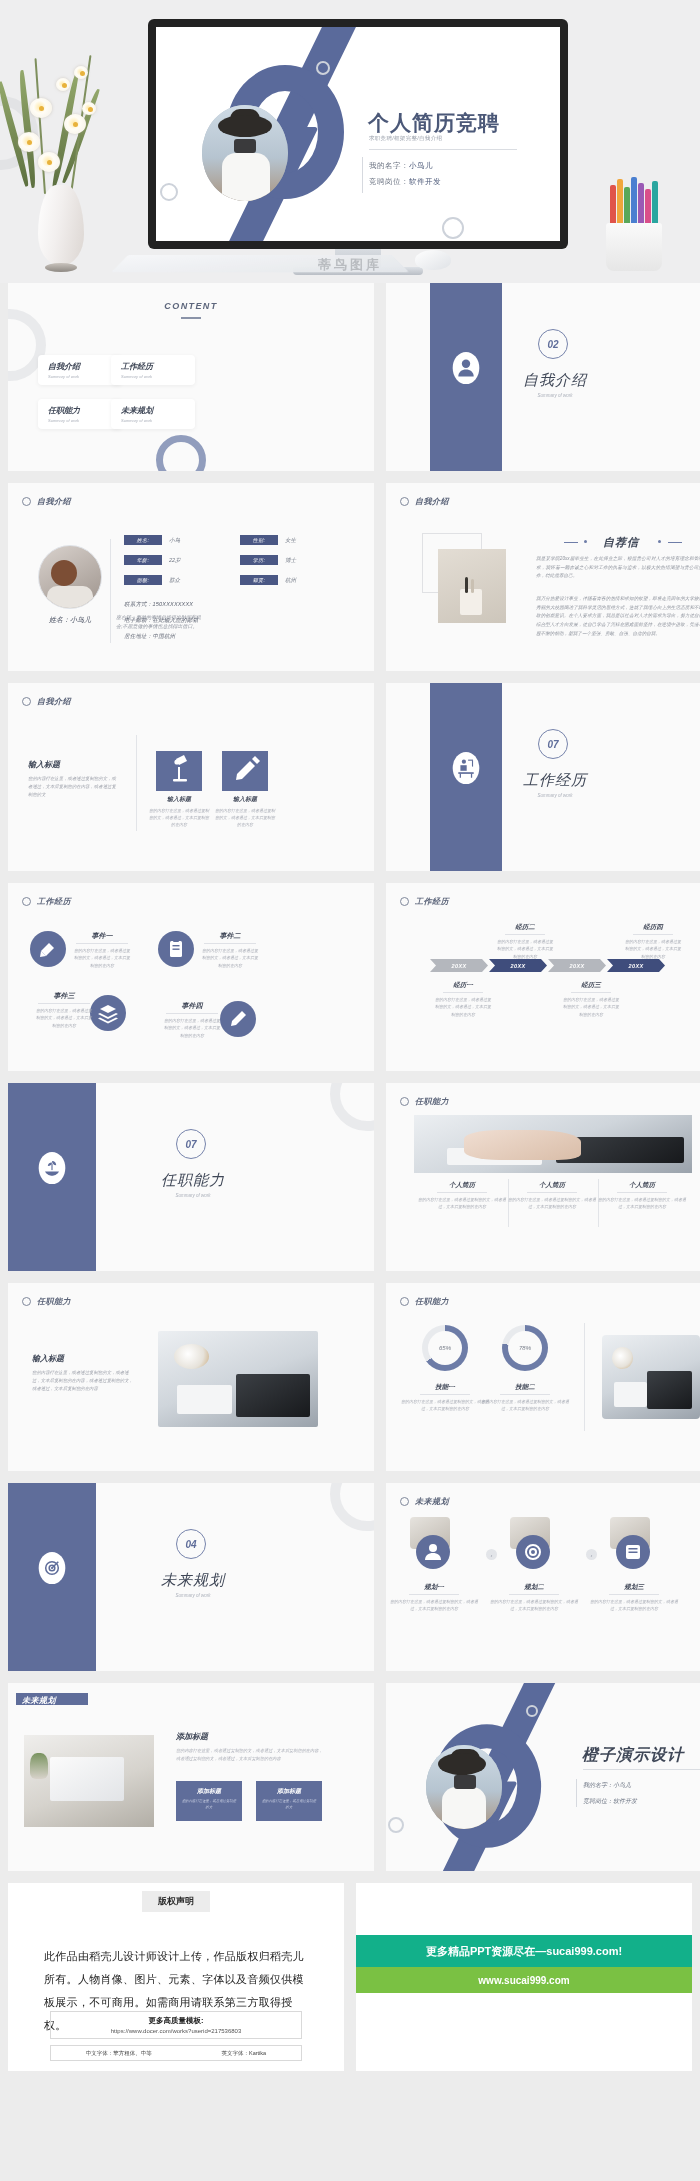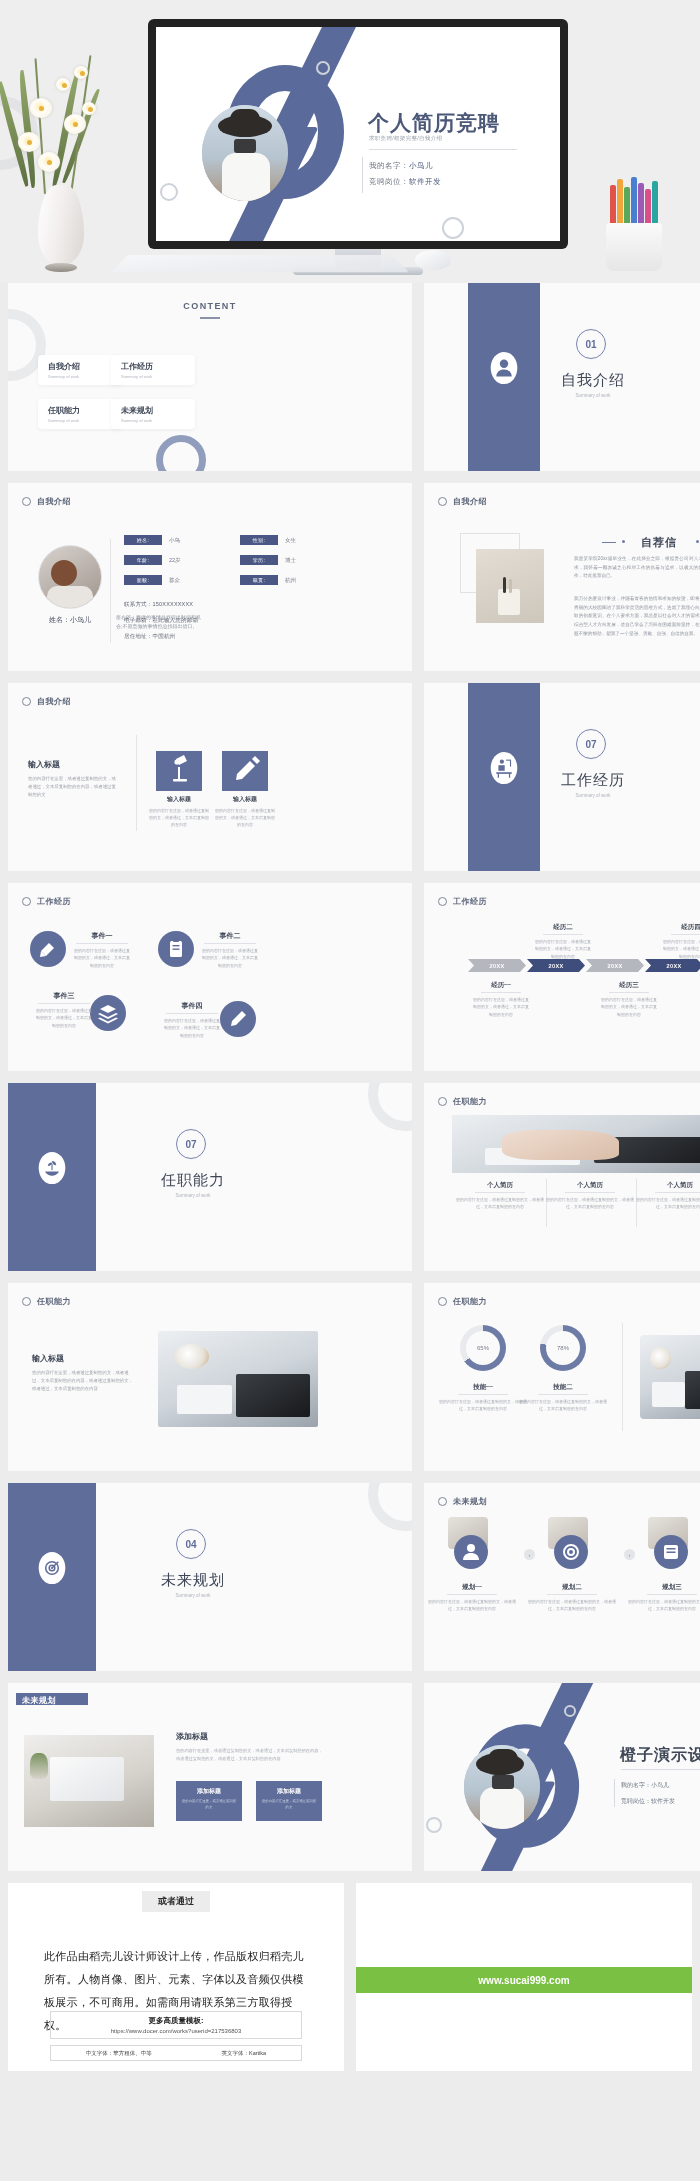--- a/index.html
+++ b/index.html
@@ -70,21 +70,21 @@
   .s1-sub { position:absolute; left:213px; top:108px; font-size:5.5px; color:#9aa0ab; letter-spacing:.3px;}
   .s1-rule { position:absolute; left:213px; top:122px; width:148px; height:1px; background:#dadde2;}
   .s1-vrule{ position:absolute; left:206px; top:130px; width:1px; height:36px; background:#d6d9df;}
   .s1-meta { position:absolute; left:213px; font-size:7.5px; color:#6c7483; letter-spacing:.5px;}
   .s1-meta.m1{ top:134px;} .s1-meta.m2{ top:150px;}
   .s1-meta b{ color:#4b5878; font-weight:400;}
 
   
   .grid { position:relative; width:700px; }
   .row { display:flex; gap:12px; padding:0 8px; margin-bottom:12px; }
-  .slide { width:404px; height:188px; background:#fafafa; position:relative; overflow:hidden; flex:none;}
+  .slide { width:366px; height:188px; background:#fafafa; position:relative; overflow:hidden; flex:none;font-style:italic;}
 
   .hdr { position:absolute; left:14px; top:13px; display:flex; align-items:center; gap:6px;}
   .hdr .circ { width:9px;height:9px;border:1.4px solid #7e879a;border-radius:50%;}
   .hdr .t { font-size:8px; color:#5b6479; font-weight:700; letter-spacing:.5px;}
 
   .ghost-ring { position:absolute; border-radius:50%; border:10px solid #e9eaec; }
   .blue-ring { position:absolute; border-radius:50%; border:7px solid #6e7da8; }
 
   
   .content-title{ position:absolute; left:0; right:0; top:18px; text-align:center;
@@ -283,20 +283,21 @@
       <div class="pencil" style="left:14px;height:40px;background:#e0534a;"></div>
       <div class="pencil" style="left:21px;height:46px;background:#f0a63c;"></div>
       <div class="pencil" style="left:28px;height:38px;background:#5aa85a;"></div>
       <div class="pencil" style="left:35px;height:48px;background:#4a7fd0;"></div>
       <div class="pencil" style="left:42px;height:42px;background:#9a5ab5;"></div>
       <div class="pencil" style="left:49px;height:36px;background:#d94f8a;"></div>
       <div class="pencil" style="left:56px;height:44px;background:#2aa6a0;"></div>
       <div class="cup"></div>
     </div>
 
+    <div class="brandtext">蒂鸟图库</div>
   </div>
 
   <div class="grid">
 
     <div class="row">
       <div class="slide">
         <div class="ghost-ring" style="left:-34px;top:26px;width:72px;height:72px;"></div>
         <div class="blue-ring" style="left:148px;top:152px;width:50px;height:50px;opacity:.75;"></div>
         <div class="content-title">CONTENT</div>
         <div class="content-uline"></div>
@@ -321,21 +322,21 @@
       <div class="slide">
         <div class="ghost-ring" style="right:-30px;top:-26px;width:74px;height:74px;"></div>
         <div class="sec-band"></div>
         <div class="sec-icon">
           <svg viewBox="0 0 40 48" width="28" height="34">
               <ellipse cx="20" cy="24" rx="19" ry="23" fill="#fff"></ellipse>
               <circle cx="20" cy="18" r="6" fill="#5f6d9a"></circle>
               <path d="M9 36c0-6.2 4.9-10 11-10s11 3.8 11 10z" fill="#5f6d9a"></path>
             </svg>
         </div>
-        <div class="sec-num">01</div>
+        <div class="sec-num">02</div>
         <div class="sec-name">自我介绍</div>
         <div class="sec-sub">Summary of work</div>
       </div>
     </div>
 
     <div class="row">
       <div class="slide">
         <div class="hdr">
           <span class="circ"></span>
           <span class="t">自我介绍</span>
@@ -770,31 +771,32 @@
           <span>我的名字：</span><span>小鸟儿</span>
         </div>
         <div class="end-meta" style="top:114px;">
           <span>竞聘岗位：</span><span>软件开发</span>
         </div>
       </div>
     </div>
 
     <div class="row">
       <div class="copy">
-        <div class="cp-badge">或者通过</div>
+        <div class="cp-badge">版权声明</div>
         <div class="cp-body">此作品由稻壳儿设计师设计上传，作品版权归稻壳儿所有。人物肖像、图片、元素、字体以及音频仅供模板展示，不可商用。如需商用请联系第三方取得授权。</div>
         <div class="cp-b1">
           <div class="t">更多高质量模板:</div>
           <div class="u">https://www.docer.com/works?userid=217536803</div>
         </div>
         <div class="cp-b2">
           <span>中文字体：苹方粗体、中等</span>
           <span>英文字体：Kartika</span>
         </div>
       </div>
 
       <div class="promo-wrap">
+        <div class="promo1">更多精品PPT资源尽在—sucai999.com!</div>
         <div class="promo2">www.sucai999.com</div>
       </div>
     </div>
 
   </div>
 </div>
 
 </body></html>

